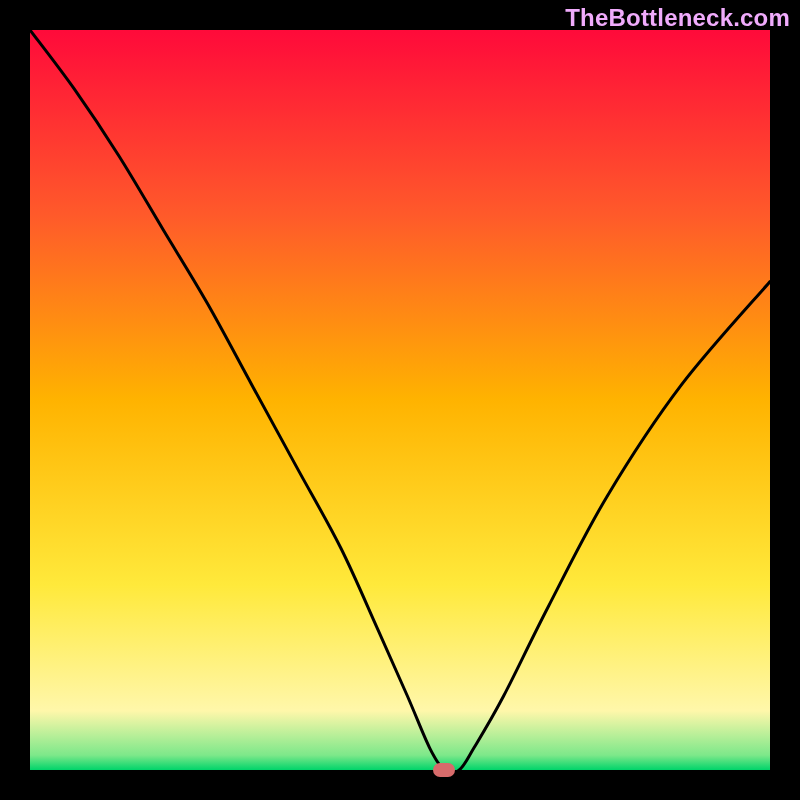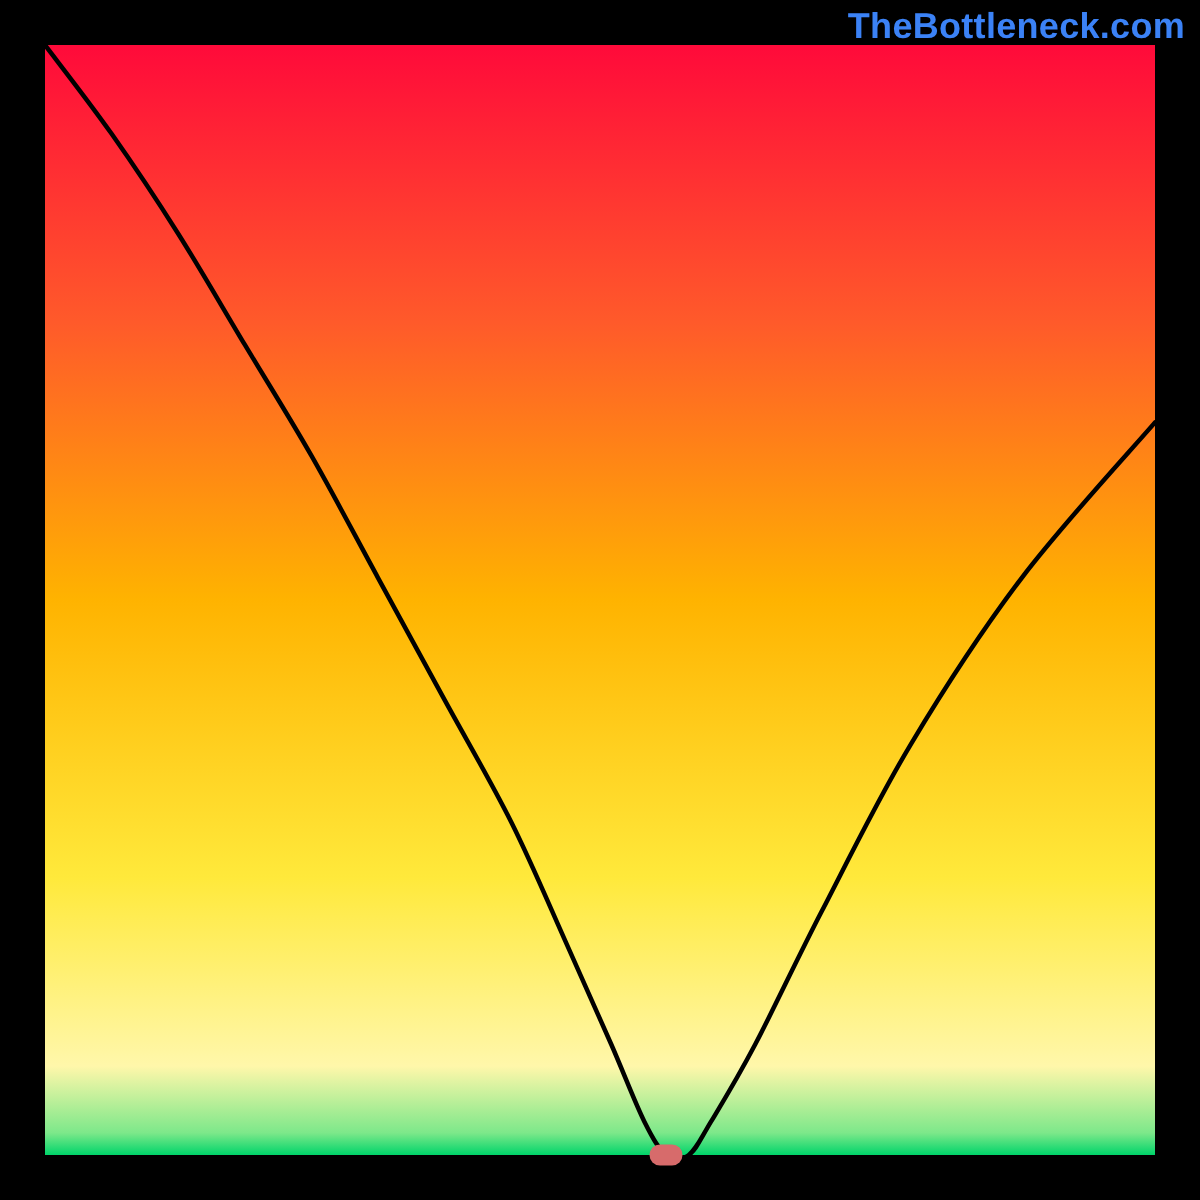--- a/index.html
+++ b/index.html
@@ -10,21 +10,21 @@
     height: 800px;
     background: #000;
   }
   .watermark {
     position: absolute;
     top: 4px;
     right: 10px;
     font-family: Arial, Helvetica, sans-serif;
     font-size: 24px;
     font-weight: 600;
-    color: #3b82f6;
+    color: #f0abfc;
     letter-spacing: 0.2px;
     z-index: 10;
   }
   .plot {
     position: absolute;
     left: 30px;
     top: 30px;
     width: 740px;
     height: 740px;
   }

